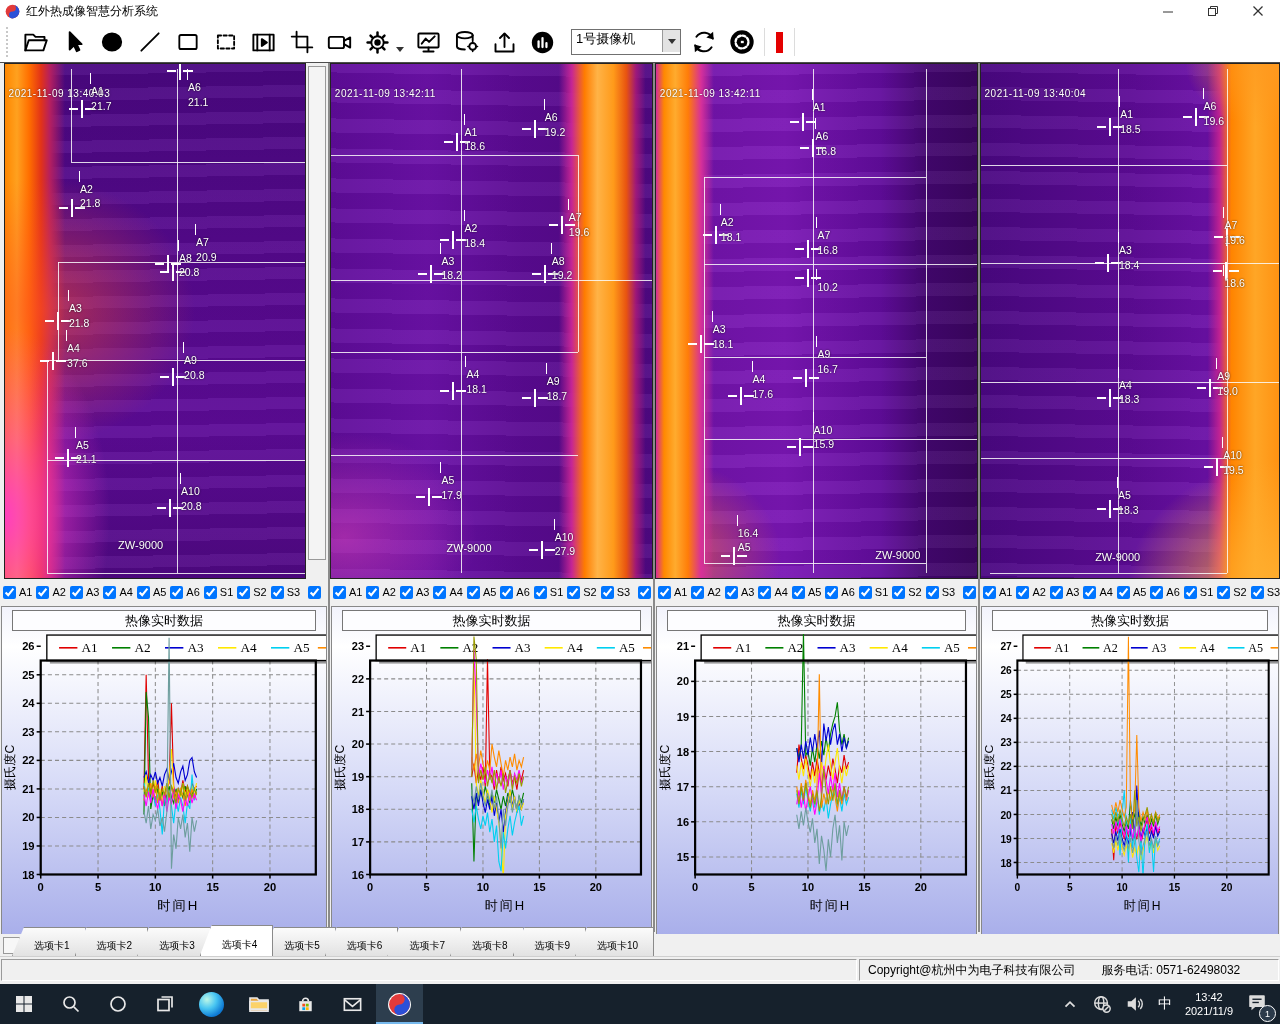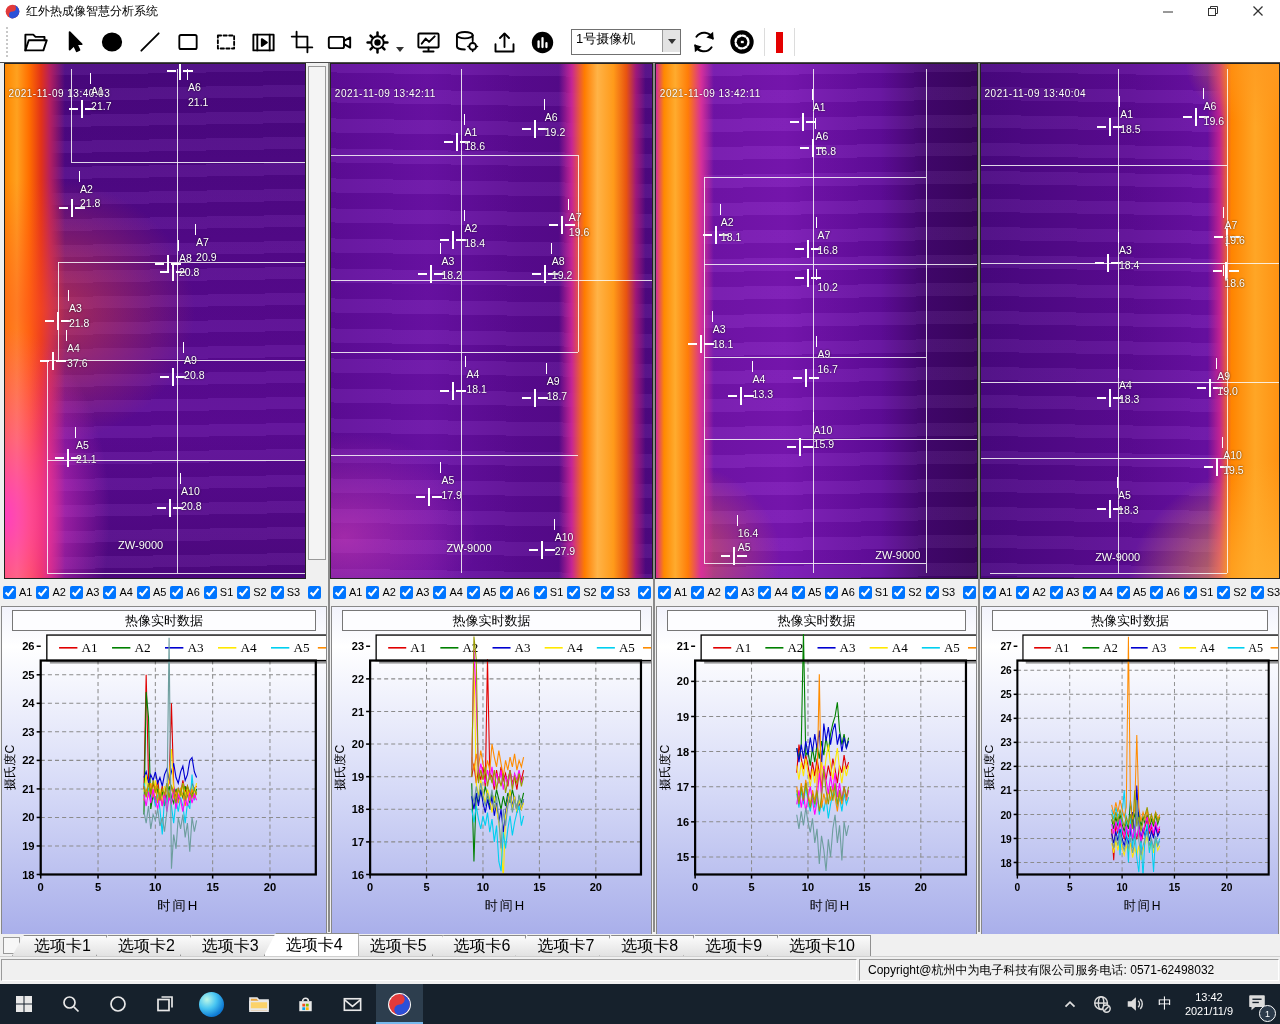--- a/index.html
+++ b/index.html
@@ -78,30 +78,30 @@
   
   .chart-panel{flex:1;margin:1px 1px 2px 1px;border:1px solid #888;min-height:0;display:flex;flex-direction:column;
       background:linear-gradient(180deg,#f2f3fc 0%,#ffffff 12%,#d6daf7 55%,#a8aeea 100%);}
   .chart-title{margin:3px 10px 1px;border:1px solid #777;background:#fdfdff;text-align:center;
       font-size:13px;height:19px;line-height:19px;}
   .chart-svg{flex:1;width:100%;min-height:0;}
   
   .tabsbar{position:absolute;top:934px;left:0;width:1280px;height:22px;background:#f0f0f0;
       display:flex;align-items:flex-end;}
   .corner{width:15px;height:15px;border:1px solid #999;background:#f7f7f7;margin:0 3px 2px 3px;flex:0 0 auto;}
-  .tab{height:20px;line-height:20px;padding:0 15px 0 21px;font-size:16px;
+  .tab{height:20px;line-height:20px;padding:8px 15px 0 21px;font-size:10px;
       background:linear-gradient(#fbfbfb,#e2e2e2);border:1px solid #8a8a8a;border-bottom:none;
       clip-path:polygon(12px 0,100% 0,100% 100%,0 100%);margin-left:-11px;}
   .tab.active{background:#fff;height:22px;line-height:22px;position:relative;z-index:3;}
   
   .statusbar{position:absolute;top:956px;left:0;width:1280px;height:26px;background:#f0f0f0;display:flex;
       border-top:1px solid #cfcfcf;}
   .scell{border:1px solid;border-color:#9a9a9a #ffffff #ffffff #9a9a9a;margin:2px 1px;}
   .scell.left{flex:1;}
-  .scell.right{width:410px;display:flex;align-items:center;padding-left:8px;font-size:12px;}
+  .scell.right{width:410px;display:flex;align-items:center;gap:26px;padding-left:8px;font-size:12px;}
   
   .taskbar{position:absolute;top:984px;left:0;width:1280px;height:40px;background:#16212c;
       display:flex;align-items:center;color:#e8e8e8;}
   .task-icon{width:47px;height:40px;display:flex;align-items:center;justify-content:center;flex:0 0 auto;}
   .task-icon svg{stroke:#e8e8e8;fill:none;stroke-width:1.7;}
   .task-icon.active{background:#2d3e4e;box-shadow:inset 0 -2px 0 #76b9ed;}
   .edge-icon{width:25px;height:25px;border-radius:50%;
       background:radial-gradient(circle at 32% 30%, #bdf7e7 0%, #49c6f2 38%, #0f7bd4 72%, #0a5ca8 100%);}
   .tray{margin-left:auto;display:flex;align-items:center;gap:13px;padding-right:12px;}
   .tray svg{stroke:#dcdcdc;fill:none;stroke-width:1.6;}
@@ -675,21 +675,21 @@
             <div>18.1</div>
           </div>
           <div class="pt-cross" style="left: 46.6%; top: 61%;"></div>
           <div class="pt-text" style="left: 50.3%; top: 55.1%;">
             <div>A9</div>
             <div>16.7</div>
           </div>
           <div class="pt-cross" style="left: 26.4%; top: 64.5%;"></div>
           <div class="pt-text" style="left: 30.1%; top: 60%;">
             <div>A4</div>
-            <div>13.3</div>
+            <div>17.6</div>
           </div>
           <div class="pt-cross" style="left: 45%; top: 74.5%;"></div>
           <div class="pt-text" style="left: 49.1%; top: 69.8%;">
             <div>A10</div>
             <div>15.9</div>
           </div>
           <div class="pt-cross" style="left: 24.2%; top: 95.7%;"></div>
           <div class="pt-text" style="left: 25.5%; top: 89.8%;">
             <div>16.4</div>
             <div>A5</div>

